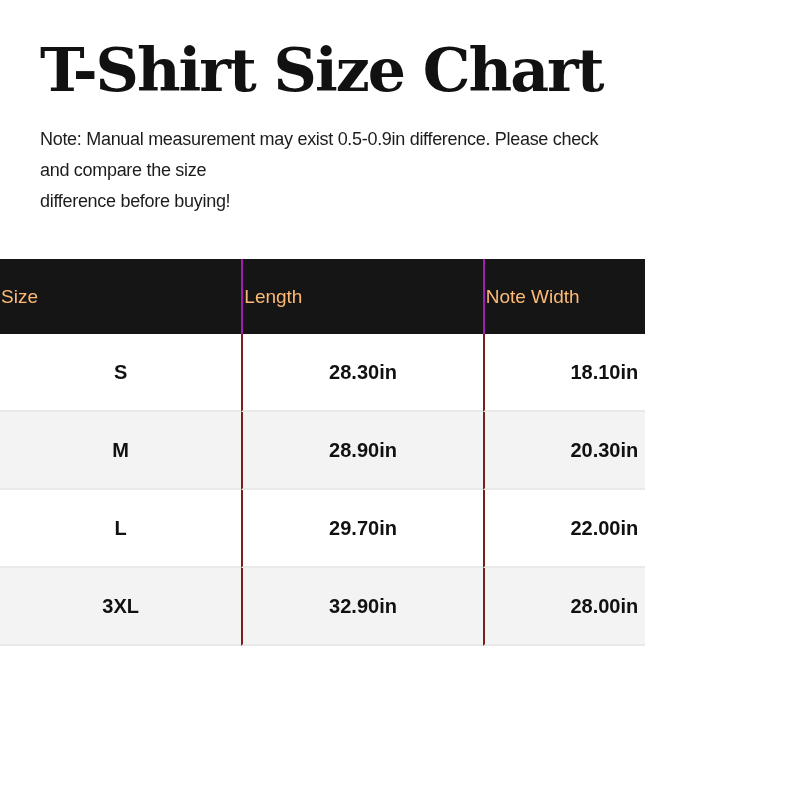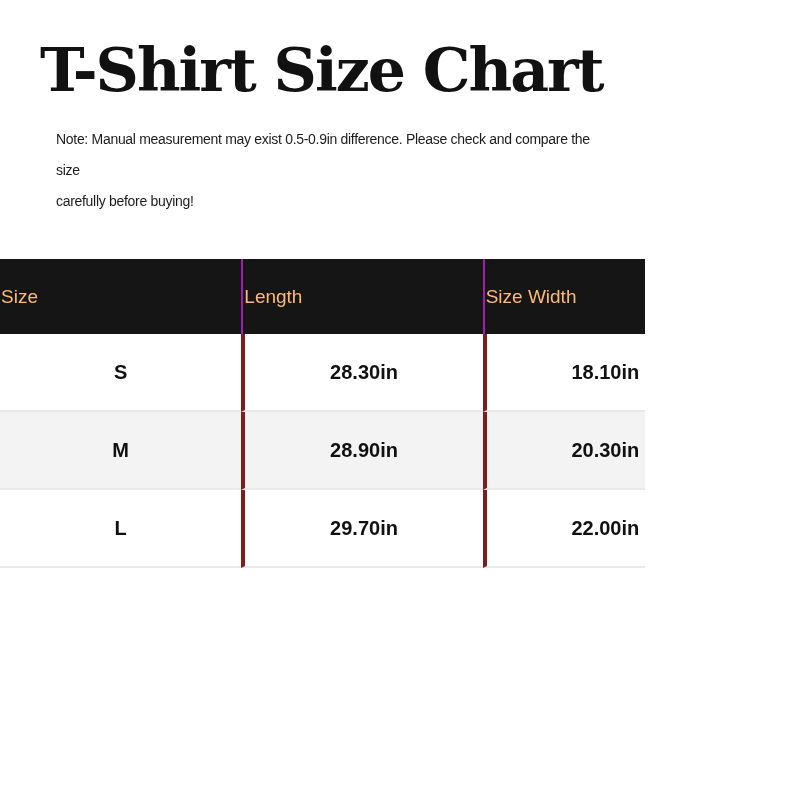--- a/index.html
+++ b/index.html
@@ -20,22 +20,22 @@
     margin: 30px 30px 0 40px;
     font-family: "DejaVu Serif", "Liberation Serif", serif;
     font-weight: 700;
     font-size: 60px;
     line-height: 80px;
     letter-spacing: -2px;
     color: #111111;
     white-space: nowrap;
   }
   .note {
-    margin: 14px 30px 0 56px;
-    font-size: 14px;
+    margin: 14px 30px 0 40px;
+    font-size: 18px;
     letter-spacing: -0.3px;
     line-height: 31px;
     color: #1c1c1c;
   }
   table.size-table {
     width: 724px;
     margin: 42px auto 0 auto;
     border-collapse: separate;
     border-spacing: 0;
     table-layout: fixed;
@@ -56,58 +56,63 @@
     background: #ffffff;
     height: 74px;
     text-align: center;
     vertical-align: middle;
     font-size: 20px;
     font-weight: 700;
     color: #111111;
     border-bottom: 2px solid #e9e9e9;
   }
   .size-table td + td {
-    border-left: 4px solid #7f1d1d;
+    border-left: 2px solid #7f1d1d;
   }
   .size-table tr.alt td {
     background: #f3f3f3;
   }
 </style>
 </head>
 <body>
 
 <div class="page">
 
   <div class="title">T-Shirt Size Chart</div>
 
   <div class="note">
     <div>Note: Manual measurement may exist 0.5-0.9in difference. Please check and compare the size</div>
-    <div>carefully before buying!</div>
+    <div>difference before buying!</div>
   </div>
 
   <table class="size-table">
     <thead>
       <tr>
         <th>Size</th>
         <th>Length</th>
-        <th>Size Width</th>
+        <th>Note Width</th>
       </tr>
     </thead>
     <tbody>
       <tr>
         <td>S</td>
         <td>28.30in</td>
         <td>18.10in</td>
       </tr>
       <tr class="alt">
         <td>M</td>
         <td>28.90in</td>
         <td>20.30in</td>
       </tr>
       <tr>
         <td>L</td>
         <td>29.70in</td>
         <td>22.00in</td>
       </tr>
+      <tr class="alt">
+        <td>3XL</td>
+        <td>32.90in</td>
+        <td>28.00in</td>
+      </tr>
     </tbody>
   </table>
 
 </div>
 
 </body></html>

